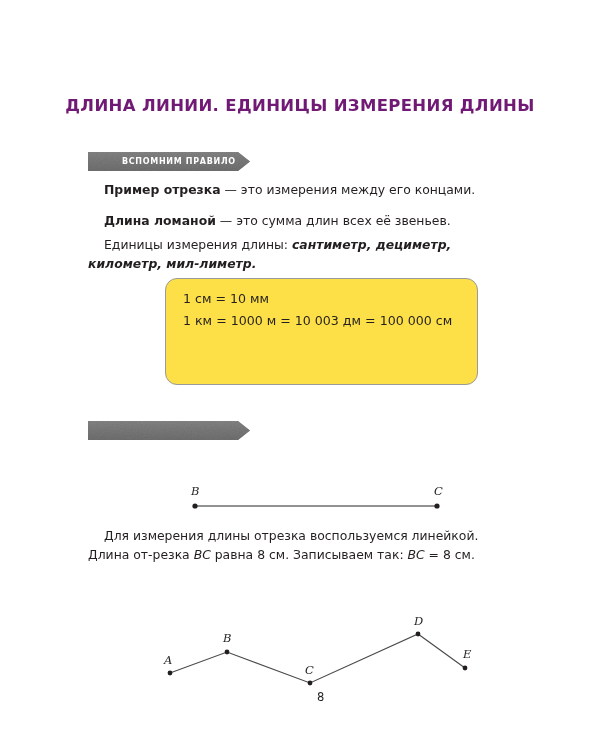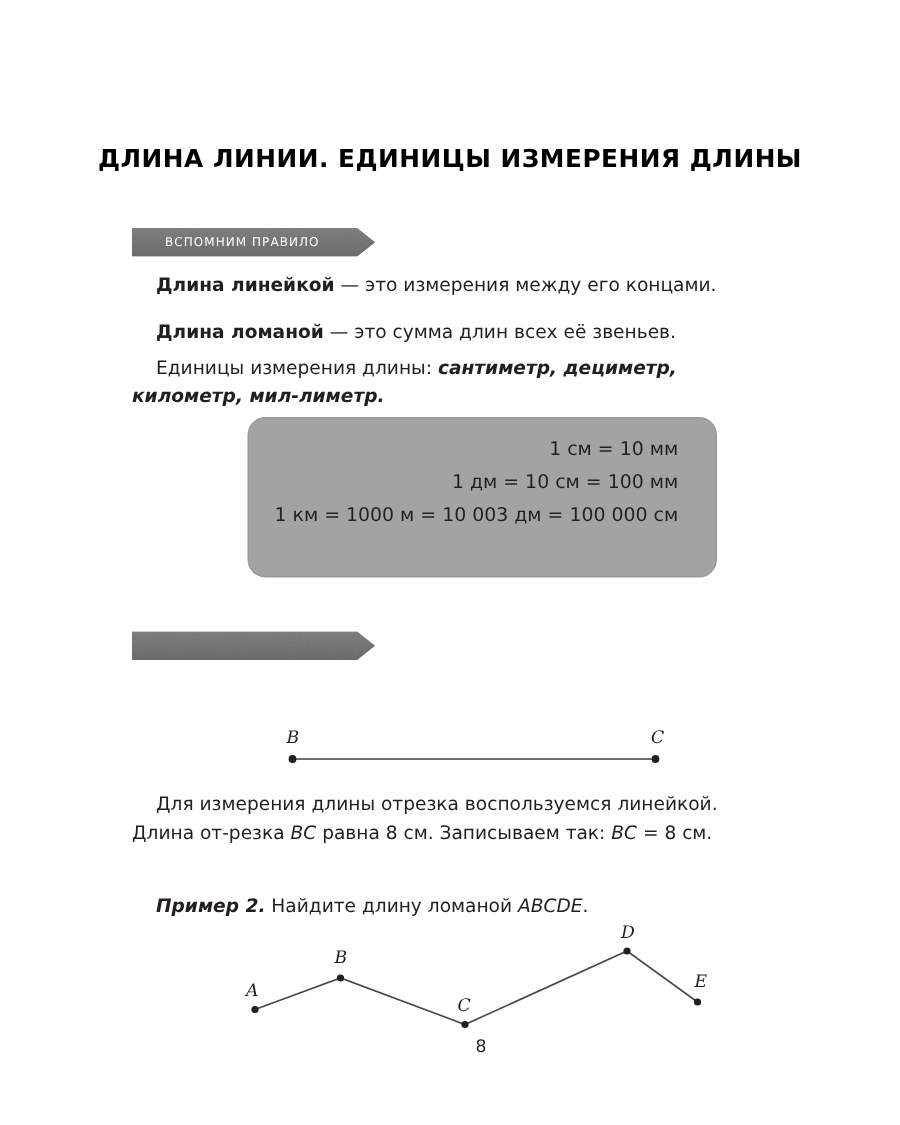--- a/index.html
+++ b/index.html
@@ -25,47 +25,47 @@
   
   .page-title {
     position: absolute;
     left: 0;
     top: 96px;
     width: 600px;
     text-align: center;
     font-size: 16.5px;
     font-weight: bold;
     letter-spacing: 0.35px;
-    color: #000000;
+    color: #701a75;
     text-transform: uppercase;
     font-family: "DejaVu Sans", "Liberation Sans", sans-serif;
   }
 
   
   .banner {
     position: absolute;
     height: 19px;
     display: block;
   }
   .banner .banner-shape {
     position: absolute;
     left: 0;
     top: 0;
     width: 100%;
     height: 100%;
   }
   .banner .banner-label {
     position: absolute;
-    left: 0;
+    left: 12px;
     top: 0;
     height: 19px;
     line-height: 19px;
     padding-left: 22px;
     font-size: 8px;
-    font-weight: normal;
+    font-weight: bold;
     letter-spacing: 0.7px;
     color: #ffffff;
     text-transform: uppercase;
     white-space: nowrap;
     font-family: "DejaVu Sans", "Liberation Sans", sans-serif;
     z-index: 2;
   }
   #banner-rule  { left: 88px; top: 152px; width: 162px; }
   #banner-solve { left: 88px; top: 421px; width: 162px; }
 
@@ -88,22 +88,21 @@
   
   #formula-box {
     position: absolute;
     left: 165px;
     top: 278px;
     width: 313px;
     height: 107px;
     border: 1.2px solid #9a9a9a;
     border-radius: 12px;
     box-sizing: border-box;
-    background: #a3a3a3;
-    text-align: right;
+    background: #fde047;
   }
   #formula-list {
     position: absolute;
     left: 17px;
     top: 9px;
     list-style: none;
     margin: 0;
     padding: 0;
   }
   #formula-list li {
@@ -164,35 +163,34 @@
           <feComposite in="t" in2="SourceGraphic" operator="atop"></feComposite>
         </filter>
       </defs>
       <polygon points="0,0 150,0 162,9.5 150,19 0,19" fill="url(#gradRule)"></polygon>
       <polygon points="0,0 150,0 162,9.5 150,19 0,19" filter="url(#noiseRule)" fill="#8a8a8a" opacity="0.55"></polygon>
     </svg>
     <span class="banner-label">ВСПОМНИМ ПРАВИЛО</span>
   </div>
 
   <div class="para" id="rule-line-1">
-    <b>Длина линейкой</b><span> — </span><span>это измерения между его концами.</span>
+    <b>Пример отрезка</b><span> — </span><span>это измерения между его концами.</span>
   </div>
 
   <div class="para" id="rule-line-2">
     <b>Длина ломаной</b><span> — </span><span>это сумма длин всех её звеньев.</span>
   </div>
 
   <div class="para" id="rule-line-3">
     <span>Единицы измерения длины: </span><span class="bi">сантиметр, дециметр, километр, ми</span><span class="bi">л-</span><span class="bi">лиметр.</span>
   </div>
 
   <div id="formula-box">
     <ul id="formula-list">
       <li>1 см = 10 мм</li>
-      <li>1 дм = 10 см = 100 мм</li>
       <li>1 км = 1000 м = 10 003 дм = 100 000 см</li>
     </ul>
   </div>
 
   <div class="banner" id="banner-solve">
     <svg class="banner-shape" viewBox="0 0 162 19" preserveAspectRatio="none">
       <defs>
         <linearGradient id="gradSolve" x1="0" y1="0" x2="0" y2="1">
           <stop offset="0%" stop-color="#6a6a6a"></stop>
           <stop offset="45%" stop-color="#555555"></stop>
@@ -220,23 +218,20 @@
       <circle cx="287" cy="22" r="2.6" fill="#231f20"></circle>
     </svg>
     <span class="fig-label" style="left:41px; top:0px;">B</span>
     <span class="fig-label" style="left:284px; top:0px;">C</span>
   </div>
 
   <div class="para" id="solution1-text">
     <span>Для измерения длины отрезка воспользуемся линейкой. Длина от-резка </span><i>BC</i><span> равна 8 см. Записываем так: </span><i>BC</i><span> = 8 см.</span>
   </div>
 
-  <div class="para" id="example2-text">
-    <span class="bi">Пример 2.</span><span> Найдите длину ломаной </span><i>ABCDE</i><span>.</span>
-  </div>
 
   <div class="figure" id="figure-polyline">
     <svg width="350" height="100" viewBox="0 0 350 100">
       <polyline points="20,61 77,40 160,71 268,22 315,56" fill="none" stroke="#4a4a4a" stroke-width="1.1"></polyline>
       <circle cx="20" cy="61" r="2.4" fill="#231f20"></circle>
       <circle cx="77" cy="40" r="2.4" fill="#231f20"></circle>
       <circle cx="160" cy="71" r="2.4" fill="#231f20"></circle>
       <circle cx="268" cy="22" r="2.4" fill="#231f20"></circle>
       <circle cx="315" cy="56" r="2.4" fill="#231f20"></circle>
     </svg>

